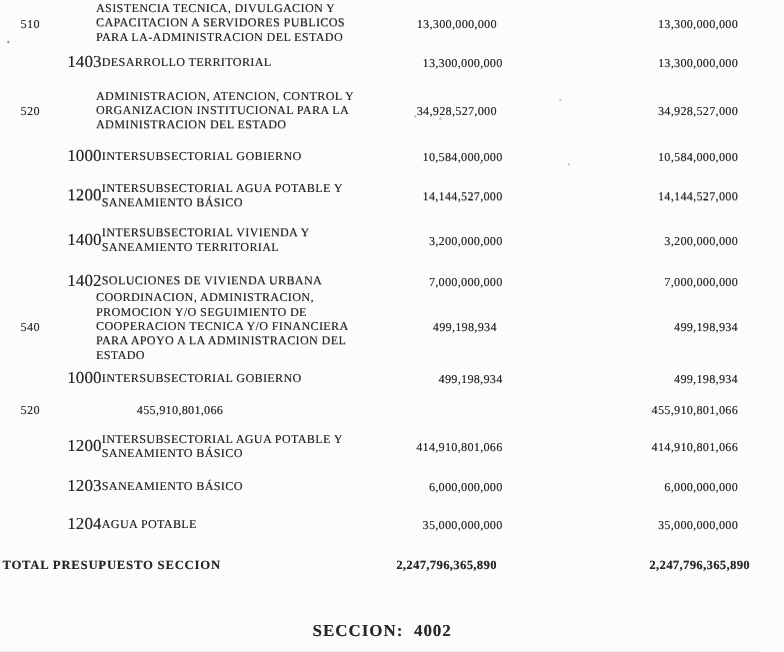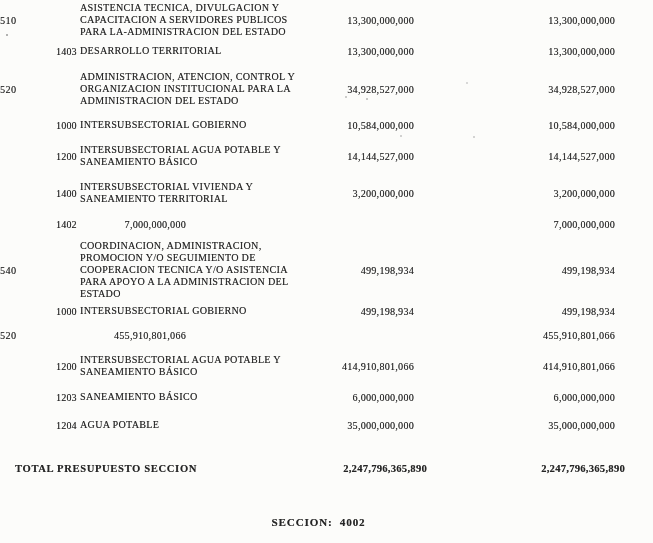--- a/index.html
+++ b/index.html
@@ -9,38 +9,38 @@
     margin:0 auto;
     background:#fcfcfa;
     font-family:"Liberation Serif", serif;
     color:#262626;
     overflow:hidden;
     text-shadow:0.2px 0.2px 0.4px rgba(45,45,45,0.55);
   }
   .budget-table { padding-top:2px; }
   .row { display:flex; align-items:center; }
   .c-code {
-    flex:0 0 56px; box-sizing:border-box; 
+    flex:0 0 56px; box-sizing:border-box; padding-left:17px;
     font-size:10px; letter-spacing:0.5px;
   }
-  .c-sub { flex:0 0 24px; font-size:10px; letter-spacing:0.2px; }
+  .c-sub { flex:0 0 24px; font-size:14px; letter-spacing:0.2px; }
   .c-desc {
     flex:0 0 228px; font-size:10px; line-height:12px;
     letter-spacing:0.35px; white-space:pre-line;
   }
   .c-amt1 { flex:0 0 106px; text-align:right; font-size:10px; letter-spacing:0.3px; }
   .c-amt2 { flex:1 1 auto; text-align:right; padding-right:38px; font-size:10px; letter-spacing:0.3px; }
 
-  .total-row { display:flex; align-items:center; font-weight:bold;padding-left:13px; }
+  .total-row { display:flex; align-items:center; font-weight:bold; }
   .total-label { flex:0 0 308px; box-sizing:border-box; padding-left:2px; font-size:10.5px; letter-spacing:0.7px; }
   .total-row .c-amt1 { font-size:10.5px; }
   .total-row .c-amt2 { font-size:10.5px; padding-right:28px; }
 
   .footer { margin-top:42px; text-align:center; padding-right:16px; font-weight:bold; }
-  .footer-section { font-size:11px; letter-spacing:0.9px; white-space:pre; margin-bottom:1px; }
+  .footer-section { font-size:14px; letter-spacing:0.9px; white-space:pre; margin-bottom:1px; }
   .footer-title { font-size:10.5px; letter-spacing:0.7px; }
 
   .speck { position:absolute; background:#4a4a4a; border-radius:50%; }
   .sp1 { left:6px;  top:34px;  width:2px;   height:2px;   opacity:.55; }
   .sp2 { left:345px; top:96px; width:2px;   height:1.5px; opacity:.35; }
   .sp3 { left:366px; top:98px; width:1.5px; height:1.5px; opacity:.35; }
   .sp4 { left:400px; top:135px; width:2px;  height:1.5px; opacity:.3; }
   .sp5 { left:473px; top:136px; width:2px;  height:2px;   opacity:.3; }
   .sp6 { left:466px; top:82px;  width:2px;  height:1.5px; opacity:.25; }
 </style>
@@ -97,33 +97,34 @@
 
     <div class="row" style="margin-bottom:14px">
       <div class="c-code"></div>
       <div class="c-sub">1400</div>
       <div class="c-desc">INTERSUBSECTORIAL VIVIENDA Y
 SANEAMIENTO TERRITORIAL</div>
       <div class="c-amt1">3,200,000,000</div>
       <div class="c-amt2">3,200,000,000</div>
     </div>
 
-    <div class="row" style="margin-bottom:10px">
+    <div class="row" style="">
       <div class="c-code"></div>
       <div class="c-sub">1402</div>
+      <div class="c-desc">SOLUCIONES DE VIVIENDA URBANA</div>
       <div class="c-amt1">7,000,000,000</div>
       <div class="c-amt2">7,000,000,000</div>
     </div>
 
     <div class="row" style="margin-bottom:5px">
       <div class="c-code">540</div>
       <div class="c-sub"></div>
       <div class="c-desc">COORDINACION, ADMINISTRACION,
 PROMOCION Y/O SEGUIMIENTO DE
-COOPERACION TECNICA Y/O ASISTENCIA
+COOPERACION TECNICA Y/O FINANCIERA
 PARA APOYO A LA ADMINISTRACION DEL
 ESTADO</div>
       <div class="c-amt1">499,198,934</div>
       <div class="c-amt2">499,198,934</div>
     </div>
 
     <div class="row" style="margin-bottom:13px">
       <div class="c-code"></div>
       <div class="c-sub">1000</div>
       <div class="c-desc">INTERSUBSECTORIAL GOBIERNO</div>
@@ -148,21 +149,21 @@
     </div>
 
     <div class="row" style="margin-bottom:16px">
       <div class="c-code"></div>
       <div class="c-sub">1203</div>
       <div class="c-desc">SANEAMIENTO BÁSICO</div>
       <div class="c-amt1">6,000,000,000</div>
       <div class="c-amt2">6,000,000,000</div>
     </div>
 
-    <div class="row" style="margin-bottom:32px">
+    <div class="row" style="margin-bottom:20px">
       <div class="c-code"></div>
       <div class="c-sub">1204</div>
       <div class="c-desc">AGUA POTABLE</div>
       <div class="c-amt1">35,000,000,000</div>
       <div class="c-amt2">35,000,000,000</div>
     </div>
 
     <div class="total-row">
       <div class="total-label">TOTAL PRESUPUESTO SECCION</div>
       <div class="c-amt1">2,247,796,365,890</div>

